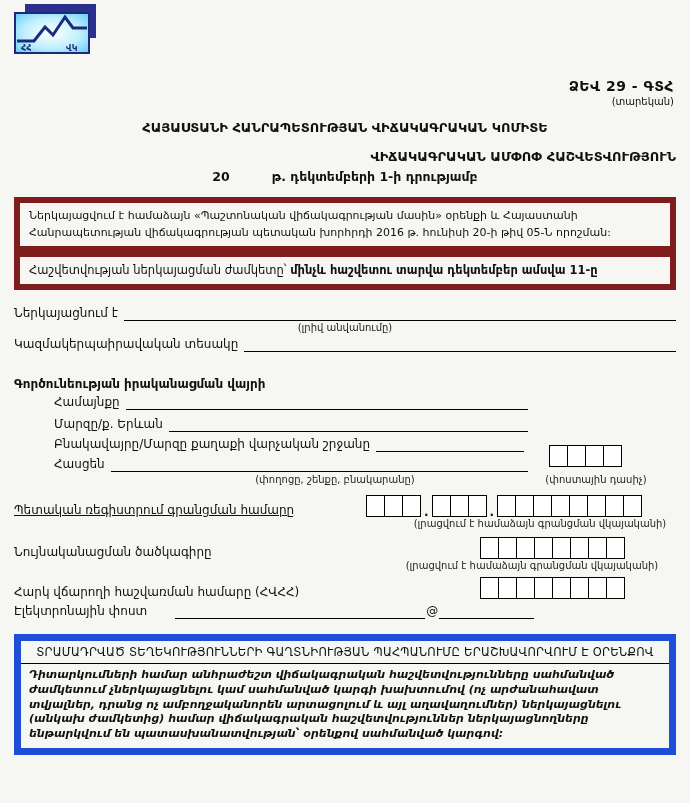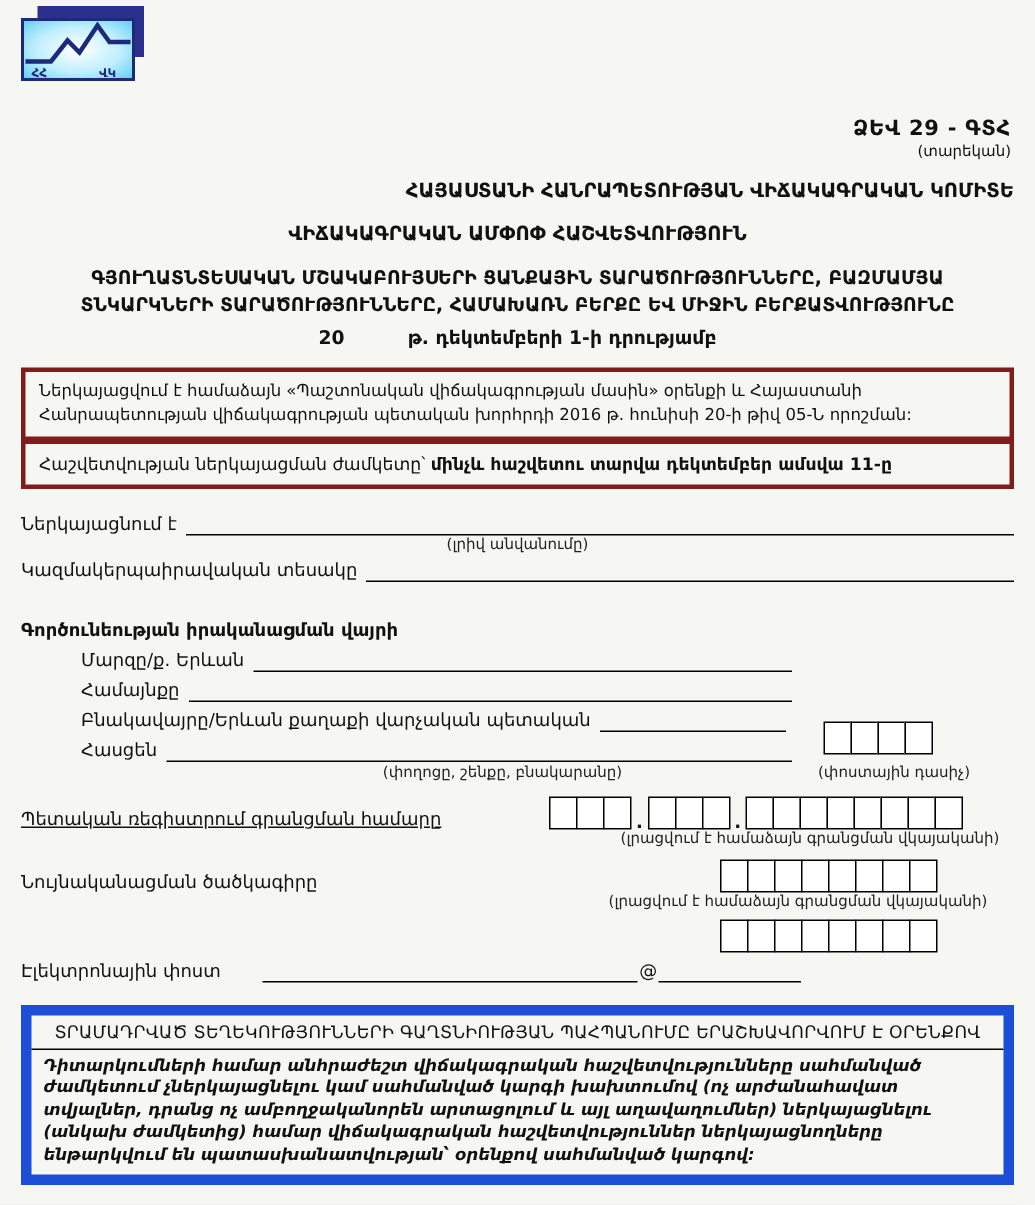--- a/index.html
+++ b/index.html
@@ -8,28 +8,28 @@
 
   
   .hdr{position:relative;height:108px;}
   .logo{position:absolute;left:0;top:0;width:84px;height:52px;}
   .form-code{position:absolute;right:2px;top:74px;text-align:right;}
   .form-code .code{font-weight:bold;font-size:14px;letter-spacing:.5px;}
   .form-code .per{font-size:10px;margin-top:2px;}
 
   
   .title{text-align:center;font-weight:bold;}
-  .t1{font-size:13px;margin-top:8px;text-align:right;}
-  .t2{font-size:13px;margin-top:14px;}
+  .t1{font-size:13px;margin-top:8px;}
+  .t2{font-size:13px;margin-top:14px;text-align:right;}
   .t3{font-size:12.5px;margin-top:12px;line-height:1.42;padding:0 6px;}
   .dateline{text-align:center;font-weight:bold;font-size:12.5px;margin-top:5px;}
   .year-gap{display:inline-block;width:42px;}
 
   
-  .lbox{border:3px solid #7f1d1d;padding:5px 9px;font-size:11px;line-height:1.5;background:transparent;}
+  .lbox{border:6px solid #7f1d1d;padding:5px 9px;font-size:11px;line-height:1.5;background:transparent;}
   .lbox.first{margin-top:13px;}
   .lbox.deadline{margin-top:-1px;font-size:11.5px;}
   .lbox.deadline b{font-weight:bold;}
 
   
   .frow{display:flex;align-items:center;font-size:12px;margin-top:2px;min-height:18px;}
   .frow .lbl{white-space:nowrap;padding-right:6px;}
   .uline{flex:1;border-bottom:1px solid #000;height:15px;min-width:30px;}
   .uline.fixed{flex:none;}
   .cap{font-size:10px;color:#222;}
@@ -92,21 +92,20 @@
       </svg>
     </div>
     <div class="form-code">
       <div class="code">ՁԵՎ  29 - ԳՏՀ</div>
       <div class="per">(տարեկան)</div>
     </div>
   </div>
 
   <div class="title t1">ՀԱՅԱՍՏԱՆԻ ՀԱՆՐԱՊԵՏՈՒԹՅԱՆ  ՎԻՃԱԿԱԳՐԱԿԱՆ ԿՈՄԻՏԵ</div>
   <div class="title t2">ՎԻՃԱԿԱԳՐԱԿԱՆ ԱՄՓՈՓ ՀԱՇՎԵՏՎՈՒԹՅՈՒՆ</div>
-  <div class="title t3">ԳՅՈՒՂԱՏՆՏԵՍԱԿԱՆ ՄՇԱԿԱԲՈՒՅՍԵՐԻ ՑԱՆՔԱՅԻՆ ՏԱՐԱԾՈՒԹՅՈՒՆՆԵՐԸ, ԲԱԶՄԱՄՅԱ ՏՆԿԱՐԿՆԵՐԻ ՏԱՐԱԾՈՒԹՅՈՒՆՆԵՐԸ, ՀԱՄԱԽԱՌՆ ԲԵՐՔԸ ԵՎ ՄԻՋԻՆ ԲԵՐՔԱՏՎՈՒԹՅՈՒՆԸ</div>
   <div class="dateline">
     <span>20</span><span class="year-gap"></span><span>թ. դեկտեմբերի 1-ի դրությամբ</span>
   </div>
 
   <div class="lbox first">
     <span>Ներկայացվում է համաձայն «Պաշտոնական վիճակագրության մասին»  օրենքի և Հայաստանի Հանրապետության վիճակագրության պետական խորհրդի 2016 թ. հունիսի 20-ի թիվ 05-Ն որոշման:</span>
   </div>
   <div class="lbox deadline">
     <span>Հաշվետվության ներկայացման ժամկետը՝</span>
     <b>մինչև հաշվետու տարվա դեկտեմբեր ամսվա 11-ը</b>
@@ -118,30 +117,30 @@
   </div>
   <div class="cap cap-center">(լրիվ անվանումը)</div>
 
   <div class="frow">
     <span class="lbl">Կազմակերպաիրավական տեսակը</span>
     <span class="uline"></span>
   </div>
 
   <div class="bold-head">Գործունեության իրականացման վայրի</div>
 
+  <div class="frow indent" style="margin-right:148px;">
+    <span class="lbl">Համայնքը</span>
+    <span class="uline"></span>
+  </div>
   <div class="frow indent" style="margin-right:148px;margin-top:4px;">
     <span class="lbl">Մարզը/ք. Երևան</span>
     <span class="uline"></span>
   </div>
-  <div class="frow indent" style="margin-right:148px;">
-    <span class="lbl">Համայնքը</span>
-    <span class="uline"></span>
-  </div>
   <div class="frow indent" style="margin-right:152px;">
-    <span class="lbl">Բնակավայրը/Երևան քաղաքի վարչական պետական</span>
+    <span class="lbl">Բնակավայրը/Մարզը քաղաքի վարչական շրջանը</span>
     <span class="uline"></span>
   </div>
   <div class="frow indent addr-row" style="margin-right:148px;">
     <span class="lbl">Հասցեն</span>
     <span class="uline"></span>
     <span class="cells postal" style="right:-94px;">
         <span class="cell"></span>
         <span class="cell"></span>
         <span class="cell"></span>
         <span class="cell"></span>
@@ -191,20 +190,21 @@
         <span class="cell"></span>
         <span class="cell"></span>
         <span class="cell"></span>
         <span class="cell"></span>
         <span class="cell"></span>
       </span>
   </div>
   <div class="id-cap cap">(լրացվում է համաձայն գրանցման վկայականի)</div>
 
   <div class="right-cells-row">
+    <span class="lbl">Հարկ վճարողի հաշվառման համարը (ՀՎՀՀ)</span>
     <span class="sp"></span>
     <span class="cells">
         <span class="cell"></span>
         <span class="cell"></span>
         <span class="cell"></span>
         <span class="cell"></span>
         <span class="cell"></span>
         <span class="cell"></span>
         <span class="cell"></span>
         <span class="cell"></span>

